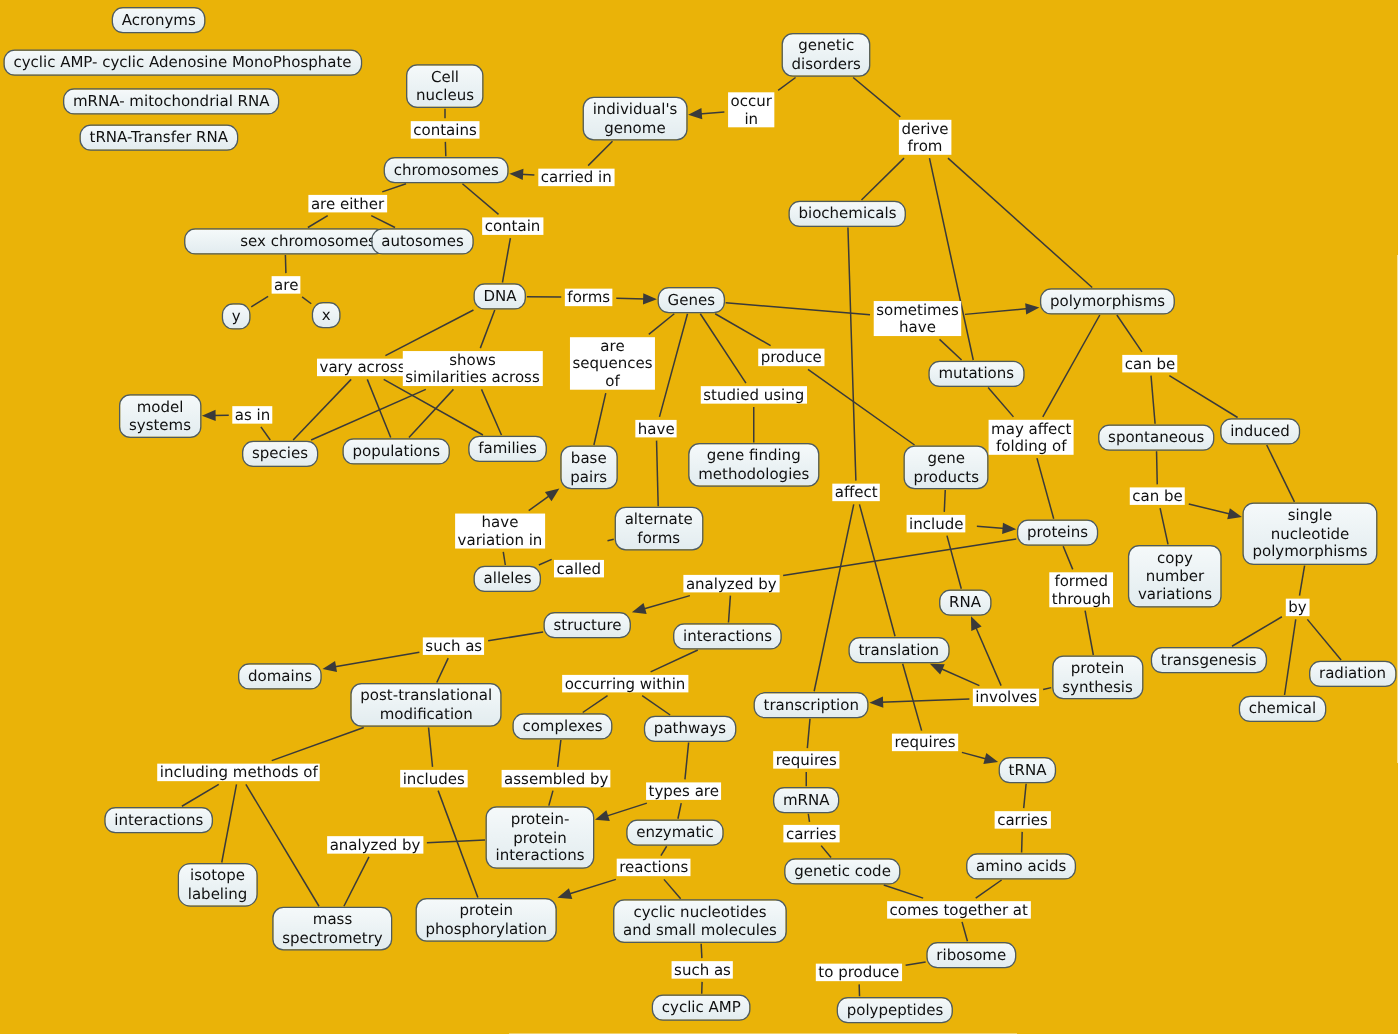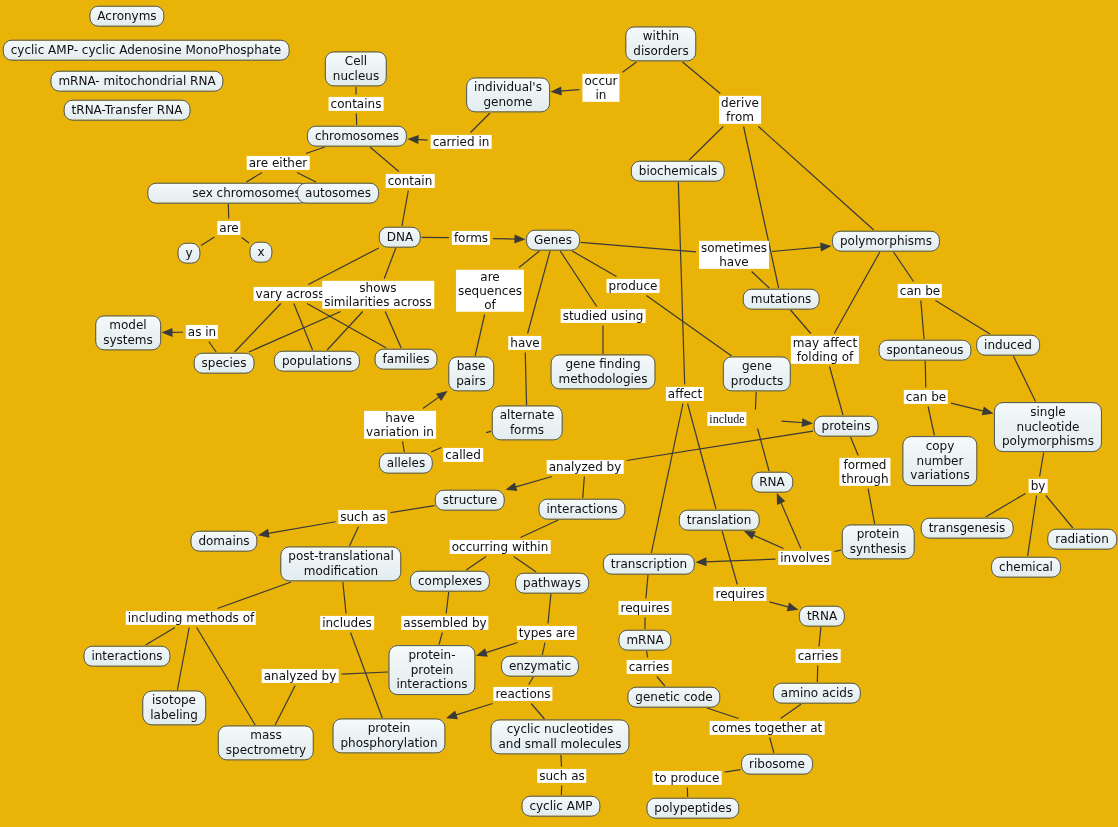--- a/index.html
+++ b/index.html
@@ -157,21 +157,21 @@
   <div id="nodes">
       <div class="node" style="left: 127px; top: 16px;">Acronyms</div>
       <div class="node" style="left: 146px; top: 50px;">cyclic AMP- cyclic Adenosine MonoPhosphate</div>
       <div class="node" style="left: 137px; top: 81px;">mRNA- mitochondrial RNA</div>
       <div class="node" style="left: 127px; top: 110px;">tRNA-Transfer RNA</div>
       <div class="node" style="left: 356px; top: 69px;">Cell
 nucleus</div>
       <div class="node" style="left: 357px; top: 136px;">chromosomes</div>
       <div class="node" style="left: 508px; top: 95px;">individual's
 genome</div>
-      <div class="node" style="left: 661px; top: 44px;">within
+      <div class="node" style="left: 661px; top: 44px;">genetic
 disorders</div>
       <div class="node" style="left: 228px; top: 193px; padding-left: 44px;">sex chromosomes</div>
       <div class="node" style="left: 338px; top: 193px;">autosomes</div>
       <div class="node" style="left: 189px; top: 253px;">y</div>
       <div class="node" style="left: 261px; top: 252px;">x</div>
       <div class="node" style="left: 400px; top: 237px;">DNA</div>
       <div class="node" style="left: 553px; top: 240px;">Genes</div>
       <div class="node" style="left: 678px; top: 171px;">biochemicals</div>
       <div class="node" style="left: 886px; top: 241px;">polymorphisms</div>
       <div class="node" style="left: 781px; top: 299px;">mutations</div>
@@ -225,21 +225,21 @@
       <div class="node" style="left: 389px; top: 736px;">protein
 phosphorylation</div>
       <div class="node" style="left: 560px; top: 737px;">cyclic nucleotides
 and small molecules</div>
       <div class="node" style="left: 561px; top: 806px;">cyclic AMP</div>
       <div class="node" style="left: 645px; top: 640px;">mRNA</div>
       <div class="node" style="left: 822px; top: 616px;">tRNA</div>
       <div class="node" style="left: 674px; top: 697px;">genetic code</div>
       <div class="node" style="left: 817px; top: 693px;">amino acids</div>
       <div class="node" style="left: 777px; top: 764px;">ribosome</div>
-      <div class="node" style="left: 693px; top: 808px;">polypeptides</div>
+      <div class="node" style="left: 716px; top: 808px;">polypeptides</div>
     </div>
   <div id="labels">
       <div class="edge-label" style="left: 356px; top: 104px;">contains</div>
       <div class="edge-label" style="left: 601px; top: 88px;">occur
 in</div>
       <div class="edge-label" style="left: 461px; top: 142px;">carried in</div>
       <div class="edge-label" style="left: 278px; top: 163px;">are either</div>
       <div class="edge-label" style="left: 410px; top: 181px;">contain</div>
       <div class="edge-label" style="left: 229px; top: 228px;">are</div>
       <div class="edge-label" style="left: 471px; top: 238px;">forms</div>
@@ -256,21 +256,21 @@
       <div class="edge-label" style="left: 734px; top: 255px;">sometimes
 have</div>
       <div class="edge-label" style="left: 740px; top: 110px;">derive
 from</div>
       <div class="edge-label" style="left: 685px; top: 394px;">affect</div>
       <div class="edge-label" style="left: 920px; top: 291px;">can be</div>
       <div class="edge-label" style="left: 825px; top: 350px;">may affect
 folding of</div>
       <div class="edge-label" style="left: 926px; top: 397px;">can be</div>
       <div class="edge-label" style="left: 1038px; top: 486px;">by</div>
-      <div class="edge-label" style="left: 727px; top: 419px; font-family: Liberation Serif, serif;">include</div>
+      <div class="edge-label" style="left: 749px; top: 419px;">include</div>
       <div class="edge-label" style="left: 865px; top: 472px;">formed
 through</div>
       <div class="edge-label" style="left: 805px; top: 558px;">involves</div>
       <div class="edge-label" style="left: 740px; top: 594px;">requires</div>
       <div class="edge-label" style="left: 645px; top: 608px;">requires</div>
       <div class="edge-label" style="left: 649px; top: 667px;">carries</div>
       <div class="edge-label" style="left: 818px; top: 656px;">carries</div>
       <div class="edge-label" style="left: 767px; top: 728px;">comes together at</div>
       <div class="edge-label" style="left: 687px; top: 778px;">to produce</div>
       <div class="edge-label" style="left: 585px; top: 467px;">analyzed by</div>

